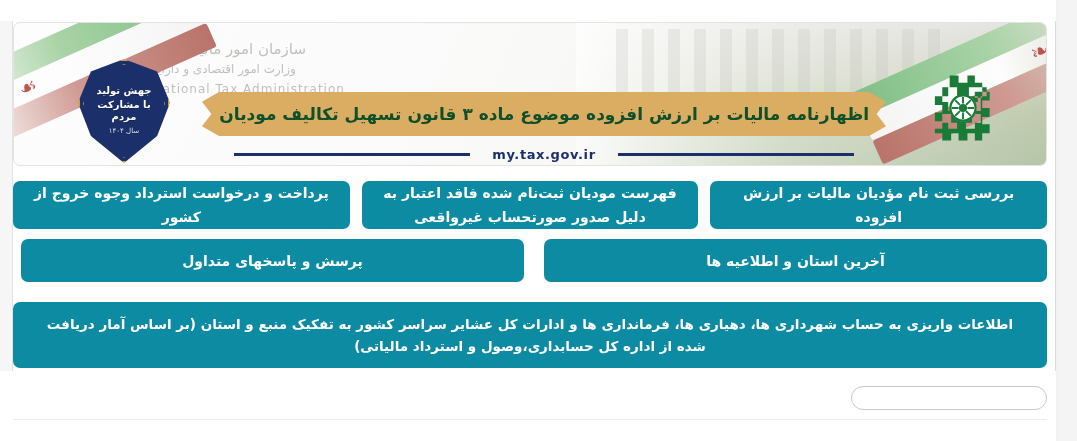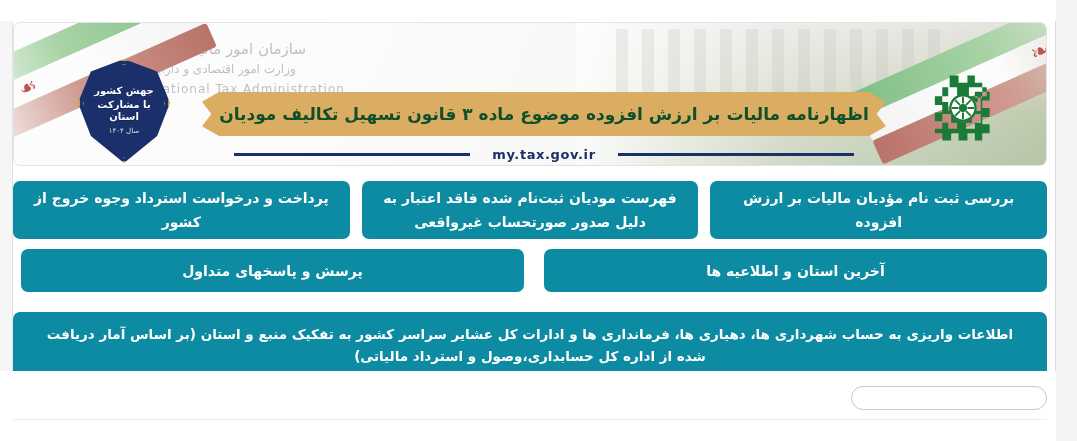--- a/index.html
+++ b/index.html
@@ -186,21 +186,21 @@
   
   .ribbon {
     position: absolute;
     left: 205px;
     top: 69px;
     width: 650px;
     height: 44px;
     background: #dbad62;
     display: flex;
     align-items: center;
-    justify-content: center;
+    justify-content: flex-start;
   }
   .ribbon:before, .ribbon:after {
     content: "";
     position: absolute;
     top: 0;
     width: 17px;
     height: 44px;
     background: #dbad62;
   }
   .ribbon:before {
@@ -264,21 +264,21 @@
     line-height: 24px;
     text-align: center;
     display: flex;
     align-items: center;
     justify-content: center;
     padding: 6px 14px;
     box-sizing: border-box;
     cursor: pointer;
     user-select: none;
   }
-  .row-tall .tile { height: 58px; justify-content: center; }
+  .row-tall .tile { height: 48px; justify-content: center; }
   .row-short .tile { height: 43px; margin-left: 8px; }
   .tile-wide {
     height: 66px;
     line-height: 22px;
     font-size: 13.5px;
     padding: 6px 24px;
   }
   .tiles-wide-row { margin-top: 20px; }
 
   
@@ -346,22 +346,22 @@
         <div class="flag-band band-green"></div>
         <div class="flag-band band-white"></div>
         <div class="flag-band band-red"></div>
         <div class="flag-emblem">☙</div>
       </div>
 
       <div class="year-emblem">
         <div class="shield"></div>
         <div class="shield-inner"></div>
         <div class="slogan">
-          <span>جهش کشور</span>
-          <span>با مشارکت استان</span>
+          <span>جهش تولید</span>
+          <span>با مشارکت مردم</span>
           <span class="yr">سال ۱۴۰۴</span>
         </div>
       </div>
 
       <div class="inta-logo">
         <svg width="74" height="74" viewBox="0 0 100 100" aria-hidden="true">
           <g fill="#1a7a37">
             <path d="M34 6h10v10h12V6h10v10h10v12h-10v8h10v-8h10v12h-10v10h10v12h-10v10h10v12h-10v10H66v-10H56v10H44v-10H34v10H22v-10H12V78h10V68H12V56h10V46H12V34h10V22h10V6z
                      M30 22v12h-8v8h8v12h12V42h8v-8h-8V22H30z
                      M58 22v12h12v8h-8v12h12V34h8V22H58z

